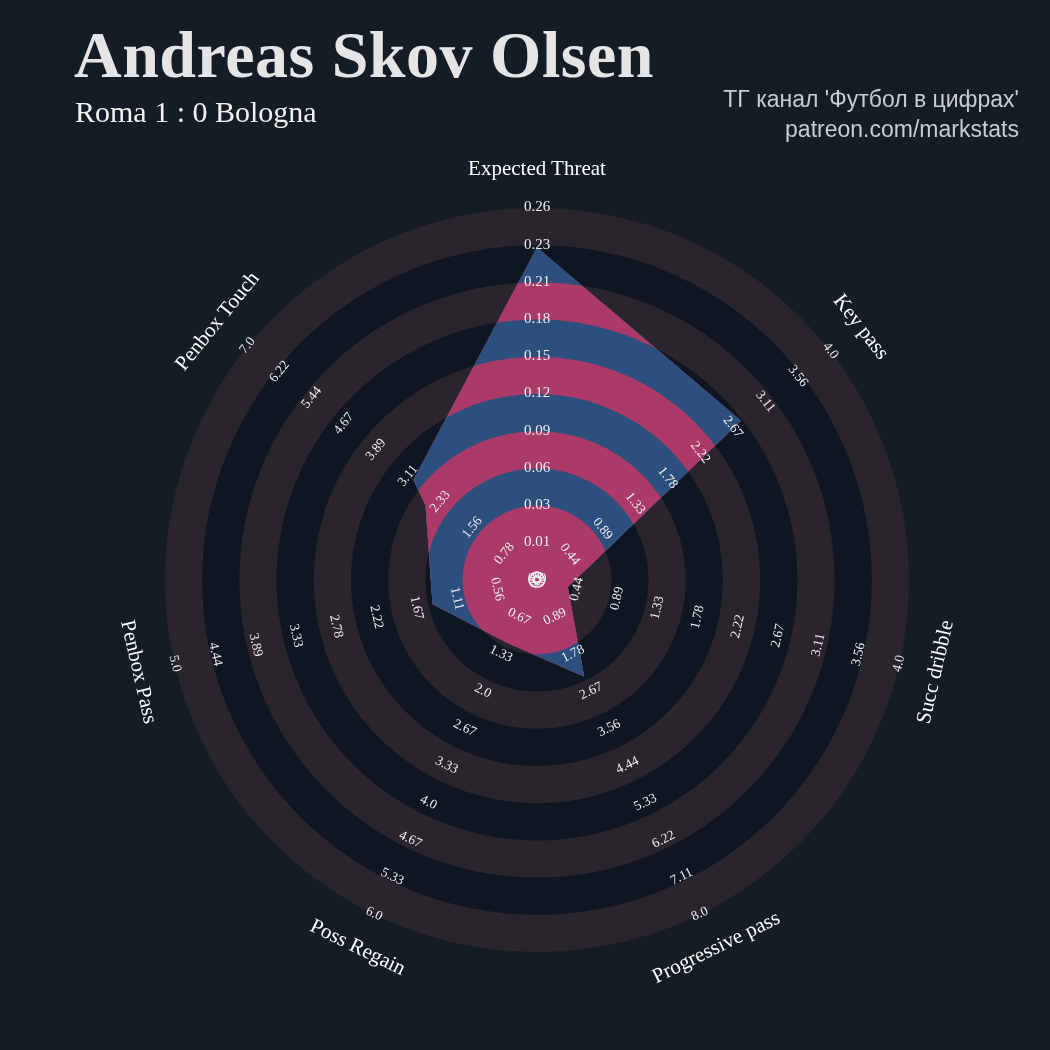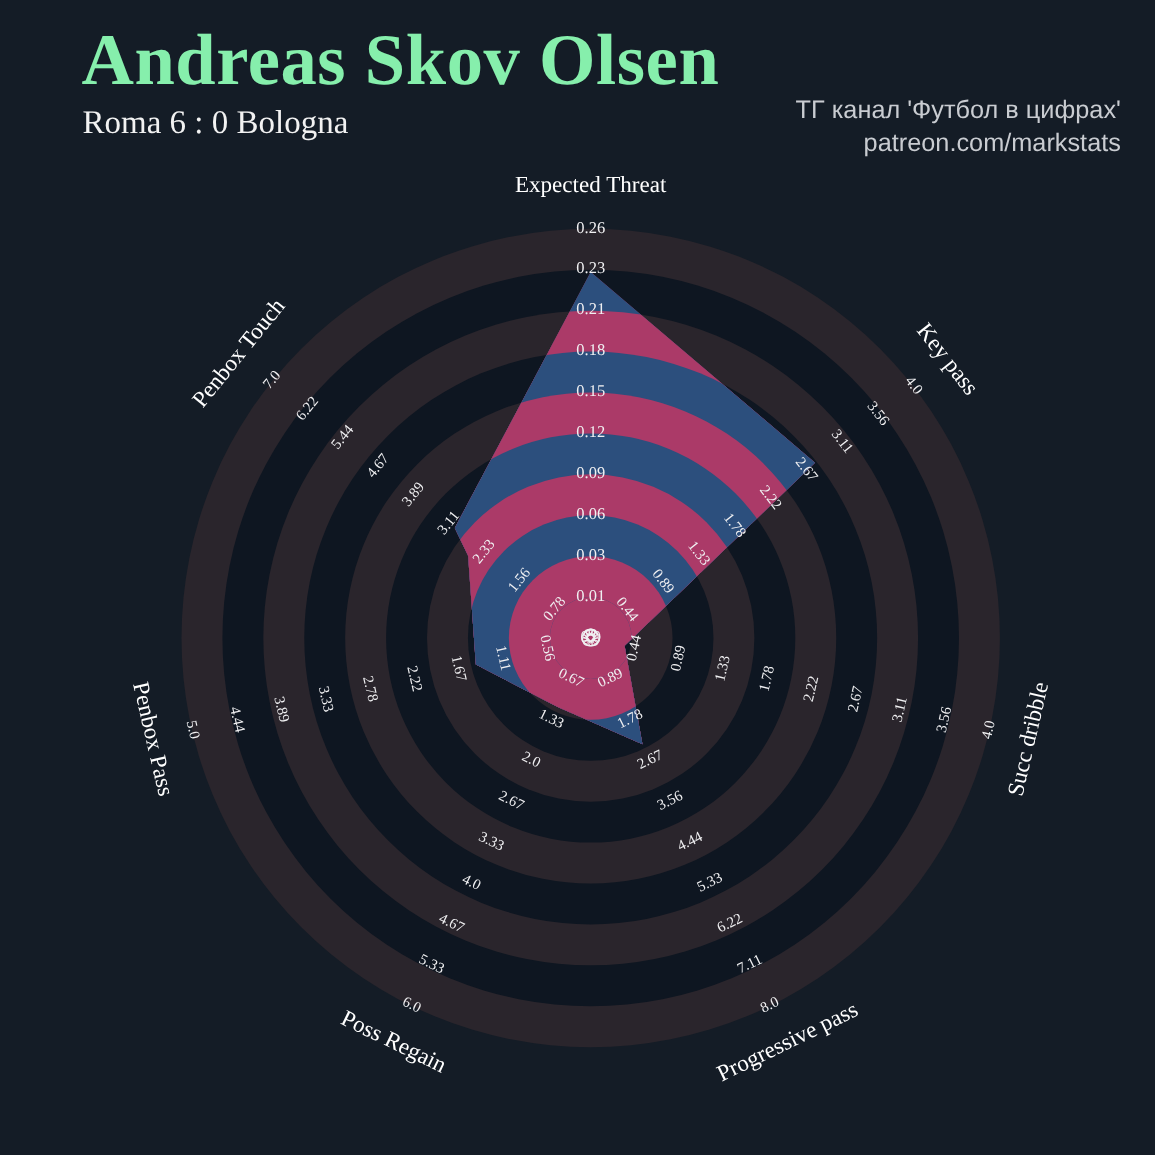--- a/index.html
+++ b/index.html
@@ -16,21 +16,21 @@
     font-family: "Liberation Serif", "DejaVu Serif", serif;
   }
   #title {
     position: absolute;
     left: 74px;
     top: 16px;
     font-family: "Liberation Serif", "DejaVu Serif", serif;
     font-weight: bold;
     font-size: 66px;
     line-height: 78px;
-    color: #86efac;
+    color: #e5e5e5;
     letter-spacing: 0.5px;
     white-space: nowrap;
   }
   #subtitle {
     position: absolute;
     left: 75px;
     top: 94px;
     font-family: "Liberation Serif", "DejaVu Serif", serif;
     font-size: 30px;
     line-height: 36px;
@@ -69,21 +69,21 @@
     font-size: 21px;
     fill: #ffffff;
   }
 </style>
 </head>
 <body>
 
 <div id="page">
 
   <div id="title">Andreas Skov Olsen</div>
-  <div id="subtitle">Roma 6 : 0 Bologna</div>
+  <div id="subtitle">Roma 1 : 0 Bologna</div>
   <div id="credits">
     <div>ТГ канал 'Футбол в цифрах'</div>
     <div>patreon.com/markstats</div>
   </div>
 
   <svg id="radar" width="1050" height="1050" viewBox="0 0 1050 1050">
     <g id="rings-group">
         <circle cx="537" cy="580" r="372" fill="#2a252c"></circle>
         <circle cx="537" cy="580" r="334.8" fill="#0e1621"></circle>
         <circle cx="537" cy="580" r="297.6" fill="#2a252c"></circle>

